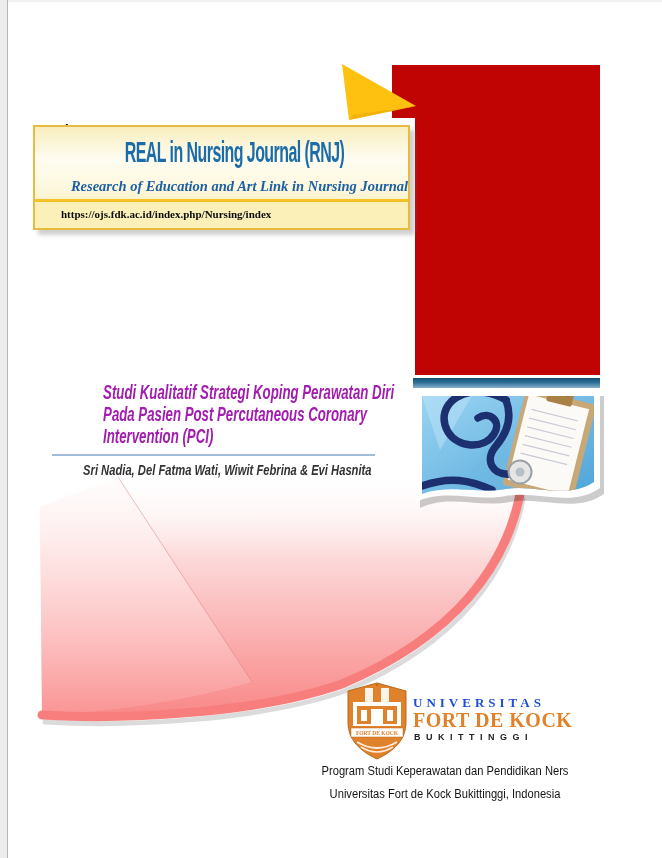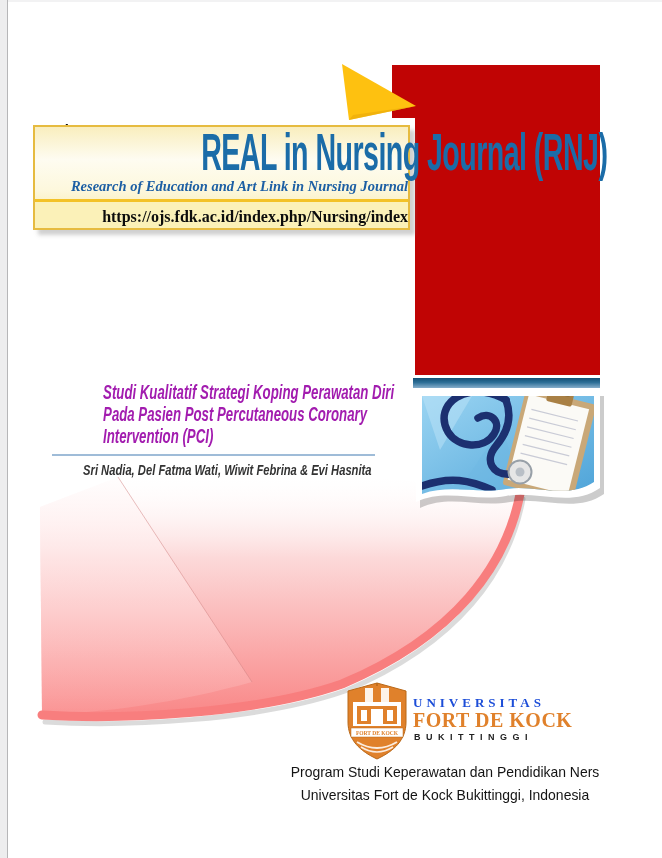--- a/index.html
+++ b/index.html
@@ -20,28 +20,28 @@
         font-size:13.5px;font-weight:bold;line-height:21px;letter-spacing:.2px;z-index:4;white-space:pre;}
 
   .arrow-svg{position:absolute;left:333px;top:58px;z-index:5;}
 
   
   .banner-box{position:absolute;left:33px;top:125px;width:377px;height:105px;box-sizing:border-box;
       border:2px solid #e6bb40;z-index:6;
       background:linear-gradient(180deg,#f9eebe 0%,#fefcf1 32%,#fdf8dd 62%,#f6e69c 100%);
       box-shadow:5px 5px 4px rgba(120,120,120,.35);}
   .banner-title{position:absolute;left:0;top:1px;width:100%;text-align:left;
-      font-weight:bold;font-size:52px;line-height:48px;letter-spacing:-1px;color:#1b6ca8;}
+      font-weight:bold;font-size:29px;line-height:48px;letter-spacing:-1px;color:#1b6ca8;}
   .banner-title>span{display:inline-block;transform:scaleX(.55);transform-origin:50% 50%;white-space:nowrap;}
   .banner-subtitle{position:absolute;left:0;top:51px;width:100%;text-align:right;
       font-family:"Liberation Serif",serif;font-style:italic;font-weight:bold;font-size:14.5px;color:#1d5fa4;}
   .banner-divider{position:absolute;left:0;top:72px;width:100%;height:3px;background:#f3c227;}
   .banner-url-strip{position:absolute;left:0;top:75px;width:100%;height:26px;background:#fbf1b8;}
-  .banner-url{position:absolute;left:0;top:81px;width:100%;text-align:right;
-      font-family:"Liberation Serif",serif;font-weight:bold;font-size:16px;color:#0c0c0c;}
+  .banner-url{position:absolute;left:0;top:81px;width:100%;text-align:left;
+      font-family:"Liberation Serif",serif;font-weight:bold;font-size:11px;color:#0c0c0c;padding-left:26px;}
 
   
   .blue-bar{position:absolute;left:413px;top:378px;width:187px;height:10px;z-index:3;
       background:linear-gradient(180deg,#124f73 0%,#2e6f97 45%,#86aecb 100%);}
   .photo-svg{position:absolute;left:410px;top:388px;z-index:7;}
 
   
   .article-title{position:absolute;left:30px;top:381px;width:395px;text-align:left;z-index:4;color:#a21caf;}
   .t-line{display:block;height:22px;line-height:22px;font-style:italic;font-weight:bold;font-size:21px;
       transform:scaleX(.63);transform-origin:50% 50%;white-space:nowrap;}
@@ -56,21 +56,21 @@
   .shield-svg{position:absolute;left:345px;top:682px;z-index:4;}
   .uni-name{position:absolute;left:413px;top:695px;font-family:"Liberation Serif",serif;font-weight:bold;
       font-size:13px;letter-spacing:4px;color:#1d4ed8;white-space:nowrap;z-index:4;}
   .uni-subname{position:absolute;left:413px;top:709px;font-family:"Liberation Serif",serif;font-weight:bold;
       font-size:20px;letter-spacing:.5px;color:#e0812b;white-space:nowrap;z-index:4;}
   .uni-city{position:absolute;left:414px;top:732px;font-weight:bold;font-size:9px;letter-spacing:5.5px;
       color:#222;white-space:nowrap;z-index:4;}
 
   
   .footer{position:absolute;left:245px;top:760px;width:400px;text-align:center;z-index:4;
-      font-size:15px;line-height:23px;color:#141414;}
+      font-size:12px;line-height:23px;color:#141414;}
   .footer>span{display:block;transform:scaleX(.93);transform-origin:50% 50%;white-space:nowrap;}
 </style>
 </head>
 <body>
 
 <div class="page">
   <div class="top-edge"></div>
 
   <svg class="swoosh-svg" width="662" height="290" viewBox="0 460 662 290">
     <defs>

